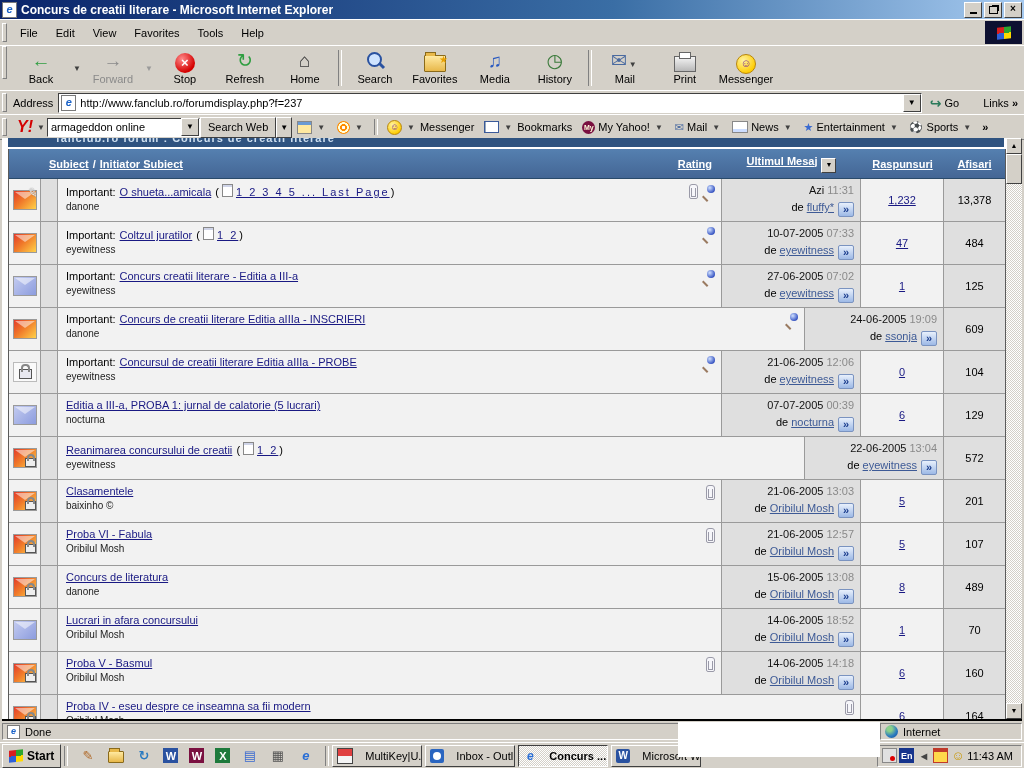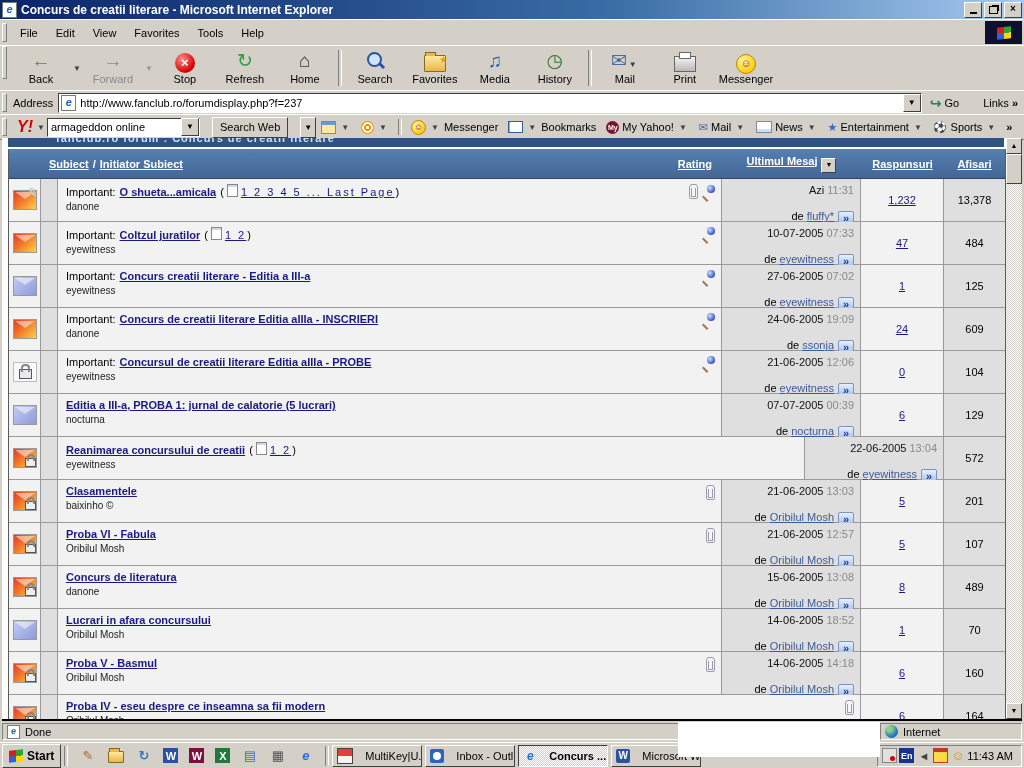--- a/index.html
+++ b/index.html
@@ -52,21 +52,21 @@
   .combo-btn{width:16px;height:16px;margin-left:auto;background:#D4D0C8;border:1px solid;border-color:#fff #404040 #404040 #fff;
     font-size:8px;text-align:center;line-height:15px;color:#000;}
   .gobtn{display:flex;align-items:center;gap:3px;padding:0 8px;height:20px;}
   .goarr{color:#2a7a5a;font-size:14px;font-weight:bold;}
   .ybar{position:absolute;left:0;top:114px;width:1024px;height:24px;background:#D4D0C8;
     border-top:1px solid #fff;border-bottom:1px solid #808080;display:flex;align-items:center;white-space:nowrap;overflow:hidden;}
   .ylogo{color:#d40000;font-weight:bold;font-style:italic;font-size:16px;margin:0 2px 0 6px;}
   .ysearch{width:148px;height:17px;background:#fff;border:1px solid;border-color:#404040 #fff #fff #404040;
     display:flex;align-items:center;padding-left:3px;}
   .ybtn{height:19px;background:#D4D0C8;border:1px solid;border-color:#fff #404040 #404040 #fff;
-    display:inline-flex;align-items:center;padding:0 7px;margin-left:12px;}
+    display:inline-flex;align-items:center;padding:0 7px;margin-left:0;}
   .yitem{display:inline-flex;align-items:center;gap:3px;margin:0 5px;}
   .ysep{width:2px;height:16px;border-left:1px solid #808080;border-right:1px solid #fff;margin:0 4px;}
   .yic-book{display:inline-block;width:13px;height:10px;background:#fff;border:1px solid #3a5a9a;box-shadow:inset 1px 0 0 #9ab;}
   .yic-my{display:inline-block;width:13px;height:13px;border-radius:50%;background:#7a1040;color:#ffd;font-size:7px;font-weight:bold;line-height:13px;text-align:center;}
   .yic-card{display:inline-block;width:14px;height:10px;background:#fff;border:1px solid #888;box-shadow:inset 0 -3px 0 #cdf;}
   .yic-win{display:inline-block;width:13px;height:11px;background:#ffe9a0;border:1px solid #888;box-shadow:inset 0 3px 0 #6a9ad4;}
   .yic-target{display:inline-block;width:13px;height:13px;border-radius:50%;background:radial-gradient(#fff 15%,#ff8c00 20% 35%,#ffd 40% 55%,#ff8c00 60%);}
   
   .content{position:absolute;left:2px;top:138px;width:1020px;height:581px;background:#fff;overflow:hidden;
     border-bottom:2px solid #000000;}
@@ -83,29 +83,29 @@
   .sorticon{display:inline-block;width:13px;height:13px;margin-left:4px;background:#D4D0C8;border:1px solid;border-color:#fff #404040 #404040 #fff;
     color:#000;font-size:7px;line-height:12px;text-align:center;vertical-align:-2px;}
   .r{display:flex;height:42px;border-bottom:1px solid #9a9a9a;}
   .c{box-sizing:border-box;border-right:1px solid #9a9a9a;}
   .ci{width:32px;background:#F2F2F2;display:flex;align-items:center;justify-content:center;}
   .cn{width:17px;background:#DFDFDF;}
   .ct{flex:1;background:#F2F2F2;padding:5px 6px 0 8px;position:relative;}
   .cl{width:139px;background:#DFDFDF;text-align:right;padding:5px 6px 0 0;font-size:11px;}
   .cr{width:83px;background:#F2F2F2;display:flex;align-items:center;justify-content:center;}
   .cv{width:61px;background:#DFDFDF;display:flex;align-items:center;justify-content:center;border-right:none;}
-  .tl{color:#191983;text-decoration:underline;font-weight:bold;}
+  .tl{color:#191983;text-decoration:underline;}
   .pre{margin-right:4px;}
   .par{margin:0 1px;}
   .pg{color:#191983;text-decoration:underline;letter-spacing:2px;}
   .auth{font-size:10px;color:#222;margin-top:3px;}
   .rightic{position:absolute;right:6px;top:5px;display:flex;align-items:center;gap:4px;}
   .dt{color:#111;}
   .tm{color:#8a8a8a;}
-  .d2{margin-top:14px;}
+  .d2{margin-top:5px;}
   .ul{color:#3D5A96;text-decoration:underline;}
   .cr .ul{color:#191983;}
   
   .ticon{position:relative;display:inline-block;width:22px;height:18px;border:1px solid #9a9a9a;}
   .ticon::before{content:"";position:absolute;left:1px;top:1px;border-top:7px solid rgba(255,255,255,.5);
     border-left:10px solid transparent;border-right:10px solid transparent;}
   .ticon.hot{background:linear-gradient(135deg,#e23a2a 0%,#f07a2a 45%,#ffd24a 100%);}
   .ticon.blue{background:linear-gradient(135deg,#c3cbf0 0%,#8c9cde 100%);}
   .ticon.gray{background:#fafafa;border-color:#bbb;}
   .ticon.gray::before{display:none;}
@@ -427,23 +427,20 @@
           <div><span class="pre">Important:</span><a class="tl">Concurs de creatii literare Editia aIIIa - INSCRIERI</a>
             <span class="rightic">
                 <span class="pin"></span>
               </span></div>
           <div class="auth">danone</div>
         </div>
         <div class="c cl">
             <div><span class="dt">24-06-2005</span> <span class="tm">19:09</span></div>
           <div class="d2"><span>de</span> <a class="ul">ssonja</a><span class="goa">»</span></div>
           </div>
-        <div class="c cr">
-            <a class="ul">24</a>
-          </div>
         <div class="c cv">
             <span>609</span>
           </div>
       </div>
 
       <div class="r">
         <div class="c ci">
             <span class="ticon gray">
               <span class="biglock"></span>
             </span>

